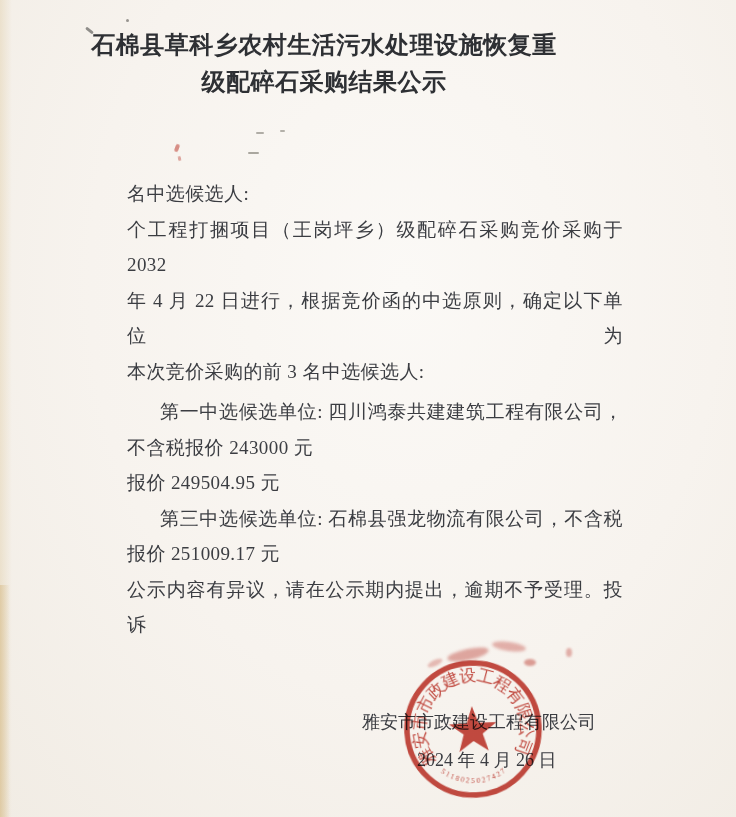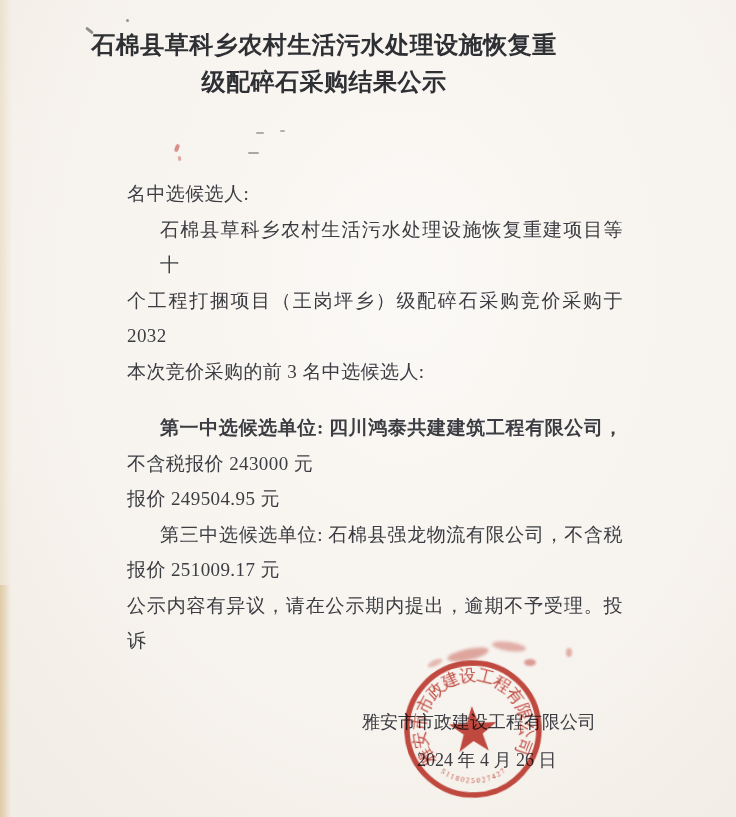--- a/index.html
+++ b/index.html
@@ -43,21 +43,21 @@
     line-height: 35.5px;
     letter-spacing: 0.4px;
   }
   .body-line { white-space: nowrap; }
   .body-line.fill {
     white-space: normal;
     text-align: justify;
     text-align-last: justify;
   }
   .body-line.ind { padding-left: 33px; }
-  .body-line.gap { margin-top: 21px; font-weight: bold; }
+  .body-line.gap { margin-top: 5px; }
 
   .sig-company {
     position: absolute; left: 362px; top: 710px;
     font-size: 18px; letter-spacing: 0px; color: #3b3d42;
   }
   .sig-date {
     position: absolute; left: 417px; top: 748px;
     font-size: 18px; color: #3b3d42;
   }
 
@@ -99,24 +99,24 @@
       <div class="title-line">石棉县草科乡农村生活污水处理设施恢复重</div>
 
 
       <div class="title-line">级配碎石采购结果公示</div>
     </div>
 
   <div class="body-block">
 
       <div class="body-line">名中选候选人:</div>
 
-      <div class="body-line ind fill">石棉县草科乡农村生活污水处理设施恢复重建项目等十</div>
 
       <div class="body-line fill">个工程打捆项目（王岗坪乡）级配碎石采购竞价采购于 2032</div>
 
+      <div class="body-line fill">年 4 月 22 日进行，根据竞价函的中选原则，确定以下单位为</div>
 
       <div class="body-line">本次竞价采购的前 3 名中选候选人:</div>
 
       <div class="body-line ind fill gap">第一中选候选单位: 四川鸿泰共建建筑工程有限公司，</div>
 
       <div class="body-line">不含税报价 243000 元</div>
 
 
       <div class="body-line">报价 249504.95 元</div>
 

